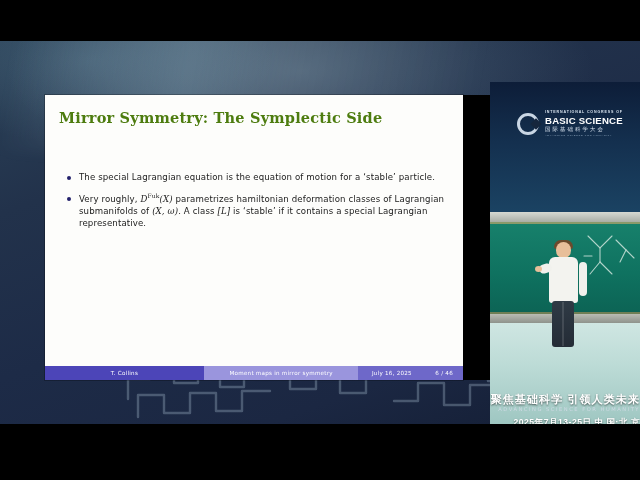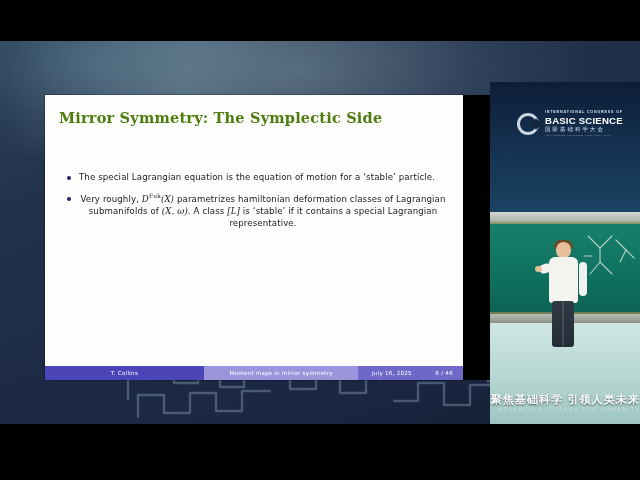--- a/index.html
+++ b/index.html
@@ -45,21 +45,21 @@
     position:absolute; left:45px; top:95px; width:418px; height:285px;
     background:#fdfdfb; overflow:hidden; z-index:12;
     box-shadow:0 0 0 1px rgba(0,0,0,.25);
   }
   #slide-title {
     position:absolute; left:14px; top:14px; right:10px;
     font-family:"DejaVu Serif", serif; font-weight:bold;
     font-size:14.5px; color:#4d7c0f; letter-spacing:.2px; white-space:nowrap;
   }
   #slide-body { position:absolute; left:22px; top:76px; right:16px; }
-  .bullet-row { display:flex; align-items:flex-start; margin-bottom:9px;text-align:center; }
+  .bullet-row { display:flex; align-items:flex-start; margin-bottom:9px; }
   .bullet-dot {
     flex:0 0 auto; width:4px; height:4px; border-radius:50%;
     background:#23216b; margin:5px 8px 0 0;
   }
   .bullet-text {
     font-family:"DejaVu Sans", sans-serif; font-size:8.6px; line-height:1.42;
     color:#1b1b1b; letter-spacing:.12px;
   }
   .bullet-text .mathsym { font-family:"DejaVu Serif", serif; font-style:italic; }
   .sup { font-size:6px; vertical-align:super; font-style:normal;
@@ -223,20 +223,21 @@
         <div class="logo-l1">INTERNATIONAL CONGRESS OF</div>
         <div class="logo-l2">BASIC SCIENCE</div>
         <div class="logo-l3">国际基础科学大会</div>
         <div class="logo-l4">ADVANCING SCIENCE FOR HUMANITY</div>
       </div>
     </div>
 
     <div id="congress-caption">
       <div class="cap-cn">聚焦基础科学 引领人类未来</div>
       <div class="cap-en">ADVANCING SCIENCE FOR HUMANITY</div>
+      <div class="cap-date-cn">2025年7月13-25日 中 国·北 京</div>
 
     </div>
 
     <div id="gutter" style="top:54px;"></div>
 
     <div id="slide" style="top:54px;">
       <div id="slide-title">Mirror Symmetry: The Symplectic Side</div>
 
       <div id="slide-body">
         <div class="bullet-row">

